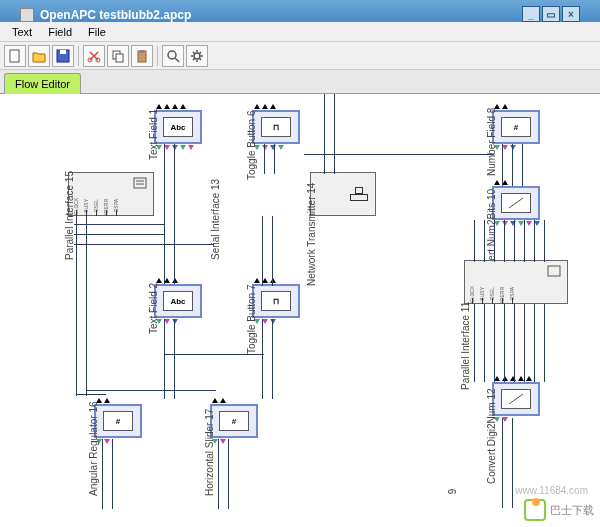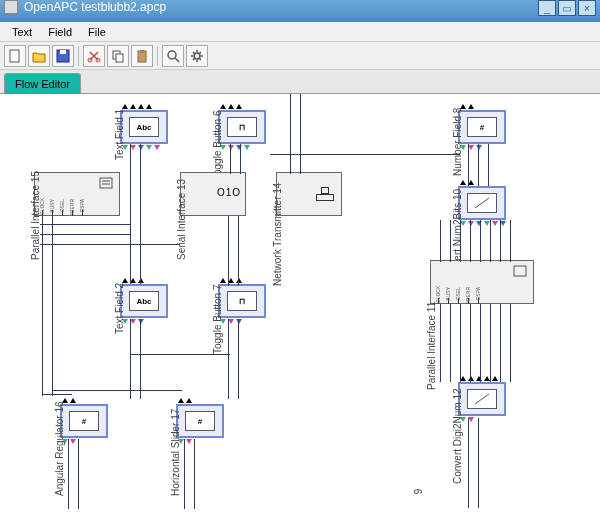--- a/index.html
+++ b/index.html
@@ -1,34 +1,34 @@
 <!DOCTYPE html>
 <html><head>
 <meta charset="utf-8">
 <style>
   * { box-sizing: border-box; margin: 0; padding: 0; }
   body { font-family: Arial, sans-serif; font-size: 11px; background: #fff; width: 600px; height: 527px; position: relative; overflow: hidden; }
   
-  .titlebar { background: linear-gradient(to bottom, #6da8d8, #4a8cc8); height: 22px; display: flex; align-items: flex-start; padding: 0 4px; color: #fff; font-weight: normal; font-size: 12px; }
+  .titlebar { background: linear-gradient(to bottom, #6da8d8, #4a8cc8); height: 22px; display: flex; align-items: flex-end; padding: 0 20px; color: #fff; font-weight: bold; font-size: 12px; }
   .titlebar-icon { width: 14px; height: 14px; background: #ddd; margin-right: 6px; border: 1px solid #888; }
   .titlebar-spacer { flex: 1; }
   .titlebar-btn { width: 18px; height: 16px; background: #c8dff0; border: 1px solid #2a5a8a; margin-left: 2px; display: flex; align-items: center; justify-content: center; font-size: 10px; color: #2a5a8a; cursor: pointer; }
   
   .menubar { background: #f0f0f0; height: 20px; display: flex; align-items: center; padding: 0 4px; border-bottom: 1px solid #ccc; }
   .menu-item { padding: 2px 8px; cursor: pointer; }
   
   .toolbar { background: #f0f0f0; height: 28px; display: flex; align-items: center; padding: 2px 4px; border-bottom: 1px solid #ccc; gap: 2px; }
   .tool-btn { width: 22px; height: 22px; border: 1px solid #aaa; background: #f8f8f8; display: flex; align-items: center; justify-content: center; cursor: pointer; }
   .tool-sep { width: 1px; height: 20px; background: #bbb; margin: 0 2px; }
   
   .tabstrip { background: #e8e8e8; height: 24px; display: flex; align-items: flex-end; padding: 0 4px; border-bottom: 1px solid #999; }
   .tab { padding: 4px 10px; border: 1px solid #999; border-bottom: none; background: #f8f8f8; margin-right: 2px; cursor: pointer; border-radius: 3px 3px 0 0; font-size: 11px; }
-  .tab.active { background: #14b8a6; position: relative; top: 1px; }
-  
-  .canvas-area { position: relative; background: #fff; height: calc(527px - 22px - 20px - 28px - 24px); overflow: hidden; }
+  .tab.active { background: #bef264; position: relative; top: 1px; }
+  
+  .canvas-area { position: relative; background: #fff; height: calc(527px - 22px - 20px - 28px - 24px); overflow: hidden; margin-left: 34px; }
   
   .flow-node { position: absolute; }
   .node-label { position: absolute; transform: rotate(-90deg); transform-origin: left top; font-size: 10px; white-space: nowrap; color: #444; left: -2px; }
   .node-box { width: 48px; height: 34px; border: 2px solid #7088d0; background: #e8ecf8; position: relative; display: flex; align-items: center; justify-content: center; }
   .node-inner { width: 30px; height: 20px; border: 1px solid #556; background: #fff; display: flex; align-items: center; justify-content: center; font-size: 8px; font-weight: bold; }
   .port-row { position: absolute; display: flex; gap: 2px; }
   .port-top { top: -6px; left: 2px; }
   .port-bot { bottom: -6px; left: 2px; }
   .port { width: 0; height: 0; border-left: 3px solid transparent; border-right: 3px solid transparent; border-top: 5px solid; }
   .port.up { border-top: none; border-bottom: 5px solid; }
@@ -210,23 +210,20 @@
         <div class="node-inner">#</div>
       </div>
     <div class="port-row port-bot">
         <div class="port pg"></div>
         <div class="port pm"></div>
         <div class="port pb"></div>
       </div>
   </div>
   <div class="node-label" style="left:452px; top:82px;">Number Field 8</div>
 
-  <div class="iface-box" style="left:180px; top:78px; width:66px;">
-    <div style="position:absolute;right:4px;top:14px;font-size:10px;letter-spacing:1px;">O1O</div>
-  </div>
   <div class="iface-label" style="left:176px; top:166px;">Serial Interface 13</div>
 
   <div class="iface-box" style="left:276px; top:78px; width:66px;">
     <div class="icon-net" style="position:absolute;right:6px;top:14px;"></div>
   </div>
   <div class="iface-label" style="left:272px; top:192px;">Network Transmitter 14</div>
 
   <div class="flow-node" style="left:458px; top:92px;">
     <div class="port-row port-top">
         <div class="port up pg"></div>
@@ -407,13 +404,18 @@
   <div class="wire h" style="left:130px; top:260px; width:100px;"></div>
   <div class="wire v" style="left:228px; top:225px; height:80px;"></div>
   <div class="wire v" style="left:238px; top:225px; height:80px;"></div>
   <div class="wire v" style="left:68px; top:345px; height:70px;"></div>
   <div class="wire v" style="left:78px; top:345px; height:70px;"></div>
   <div class="wire v" style="left:184px; top:345px; height:70px;"></div>
   <div class="wire v" style="left:194px; top:345px; height:70px;"></div>
   <div class="wire v" style="left:468px; top:324px; height:90px;"></div>
   <div class="wire v" style="left:478px; top:324px; height:90px;"></div>
 
+  <div class="watermark">
+    <div class="wm-url">www.11684.com</div>
+    <div class="wm-logo"></div>
+    <span>巴士下载</span>
+  </div>
 </div>
 
 </body></html>

